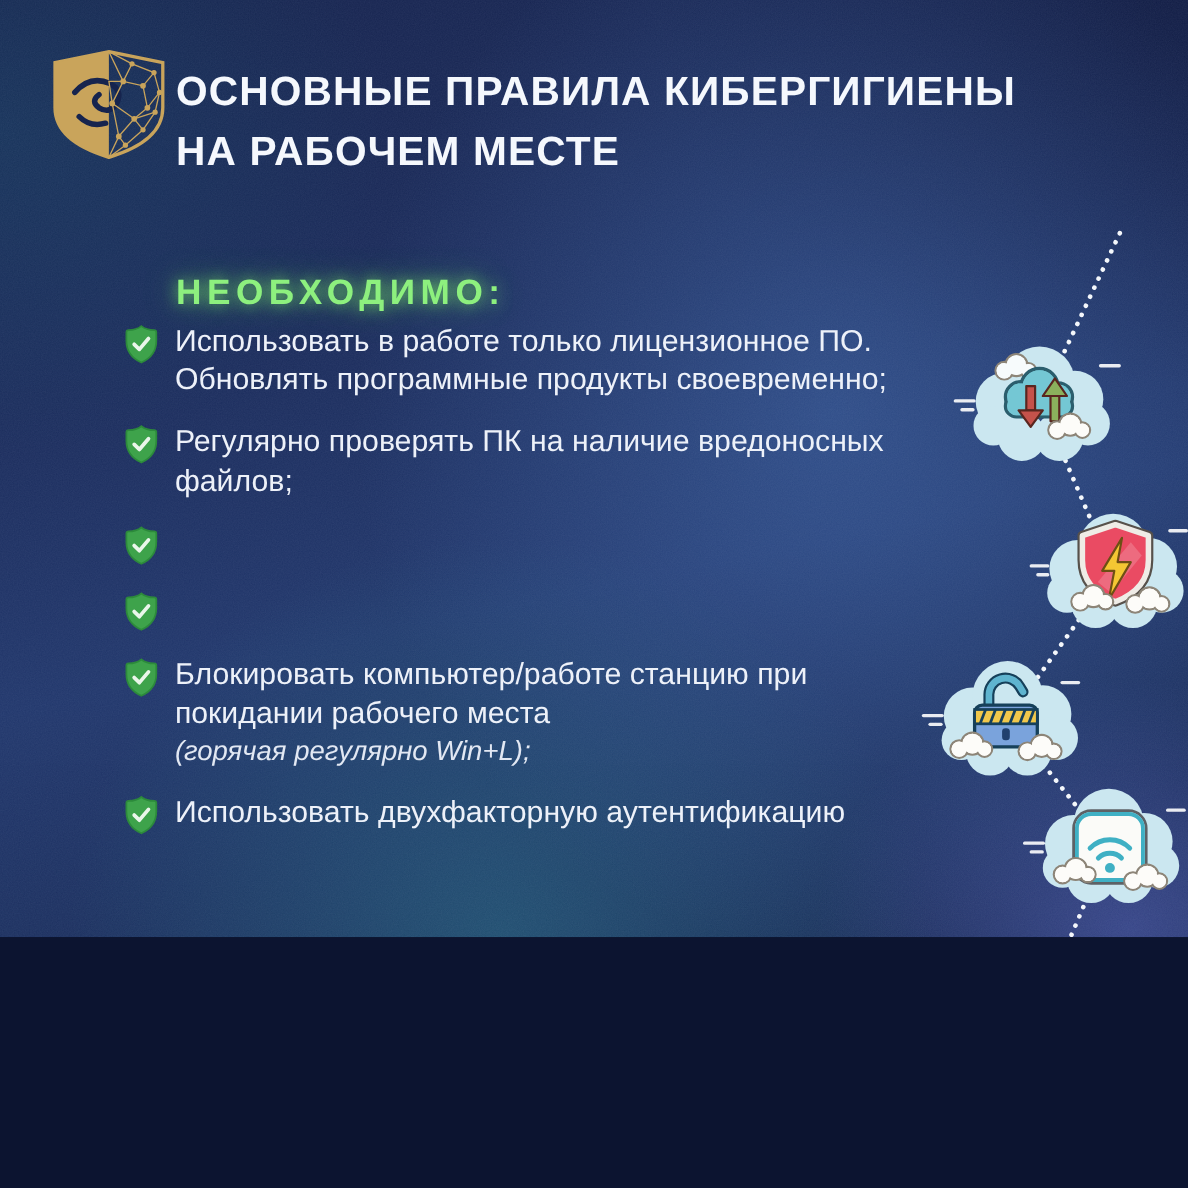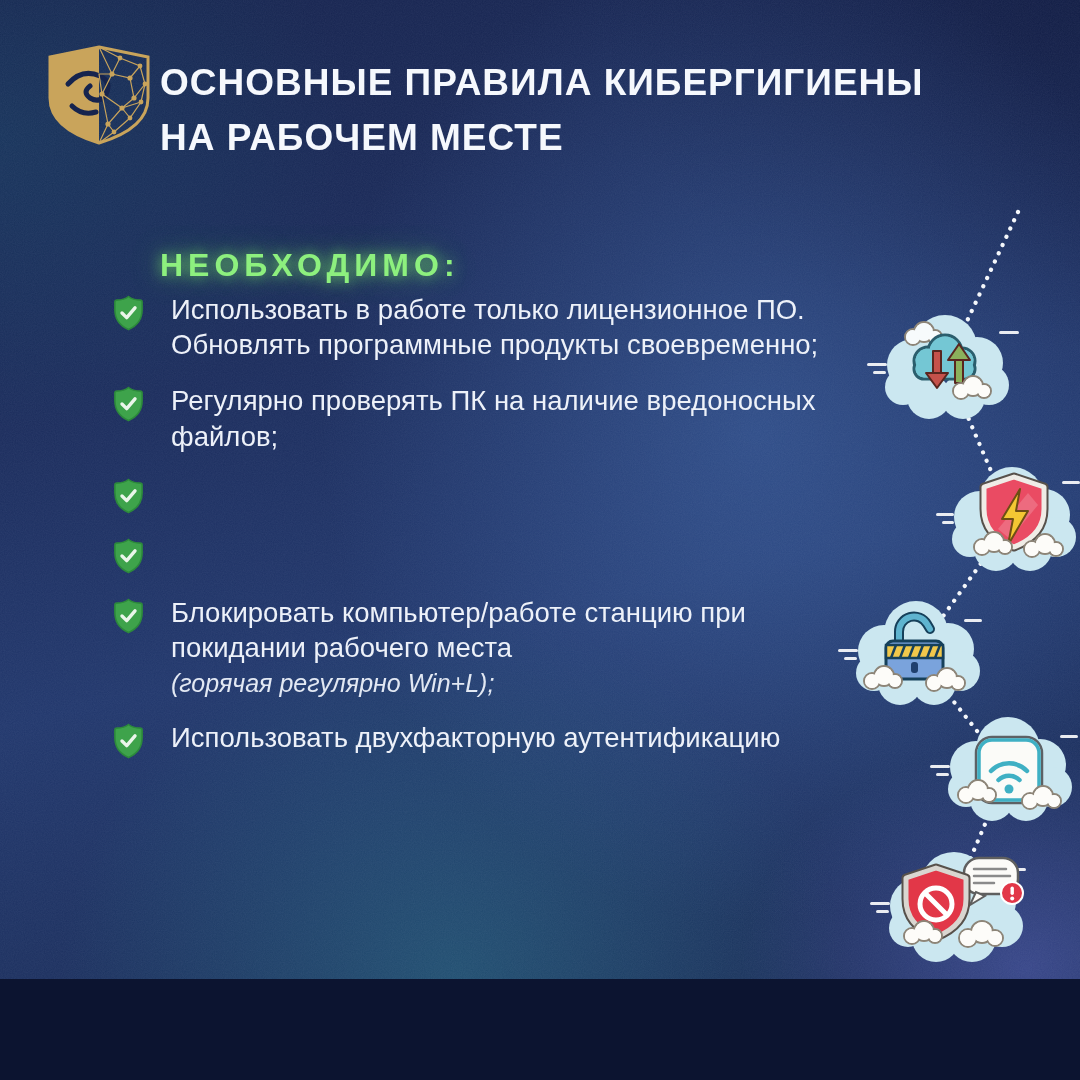--- a/index.html
+++ b/index.html
@@ -1,17 +1,17 @@
 <!DOCTYPE html>
 <html lang="ru"><head>
 <meta charset="utf-8">
 <style>
   html,body{margin:0;padding:0;background:#0c1430;}
   .poster{
-    position:relative;width:1080px;height:979px;overflow:hidden;
+    position:relative;width:1080px;height:852px;overflow:hidden;
     font-family:"Liberation Sans","DejaVu Sans",sans-serif;
     background:
       radial-gradient(620px 700px at 70% 44%, rgba(72,116,186,.42), rgba(72,116,186,0) 70%),
       radial-gradient(560px 520px at 42% 100%, rgba(45,135,150,.38), rgba(45,135,150,0) 70%),
       radial-gradient(380px 300px at 95% 99%, rgba(95,105,200,.45), rgba(95,105,200,0) 75%),
       radial-gradient(500px 420px at 0% 14%, rgba(25,78,108,.35), rgba(25,78,108,0) 70%),
       radial-gradient(700px 500px at 100% 0%, rgba(12,20,55,.55), rgba(12,20,55,0) 70%),
       linear-gradient(168deg,#16234e 0%,#1b2c5c 35%,#21376c 60%,#182a54 100%);
   }
   .noise{position:absolute;inset:0;z-index:1;pointer-events:none;opacity:.13;}
@@ -31,21 +31,21 @@
     text-shadow:0 0 14px rgba(125,235,105,.85),0 0 32px rgba(110,230,95,.45);
     margin-top:37px;
   }
 
   .rules{
     position:absolute;left:112px;top:292px;width:760px;
     display:flex;flex-direction:column;gap:21px;
   }
   .rule{display:flex;align-items:flex-start;gap:14px;}
   .rule .badge{flex:0 0 auto;margin-top:3px;}
-  .rule-body{color:#edf1f9;font-size:27.5px;line-height:1.28;margin-left:12px;}
+  .rule-body{color:#edf1f9;font-size:27.5px;line-height:1.28;}
   .rule-text{white-space:pre-line;}
   .rule-note{display:block;font-style:italic;font-size:25px;color:#e2e8f3;margin-top:2px;}
 
   .footer-link{
     position:absolute;right:33px;top:1012px;
     color:#eef1f7;font-size:24px;letter-spacing:3px;font-weight:500;
     text-decoration:none;cursor:pointer;
   }
 
   .side-icon{position:absolute;width:160px;height:130px;}

